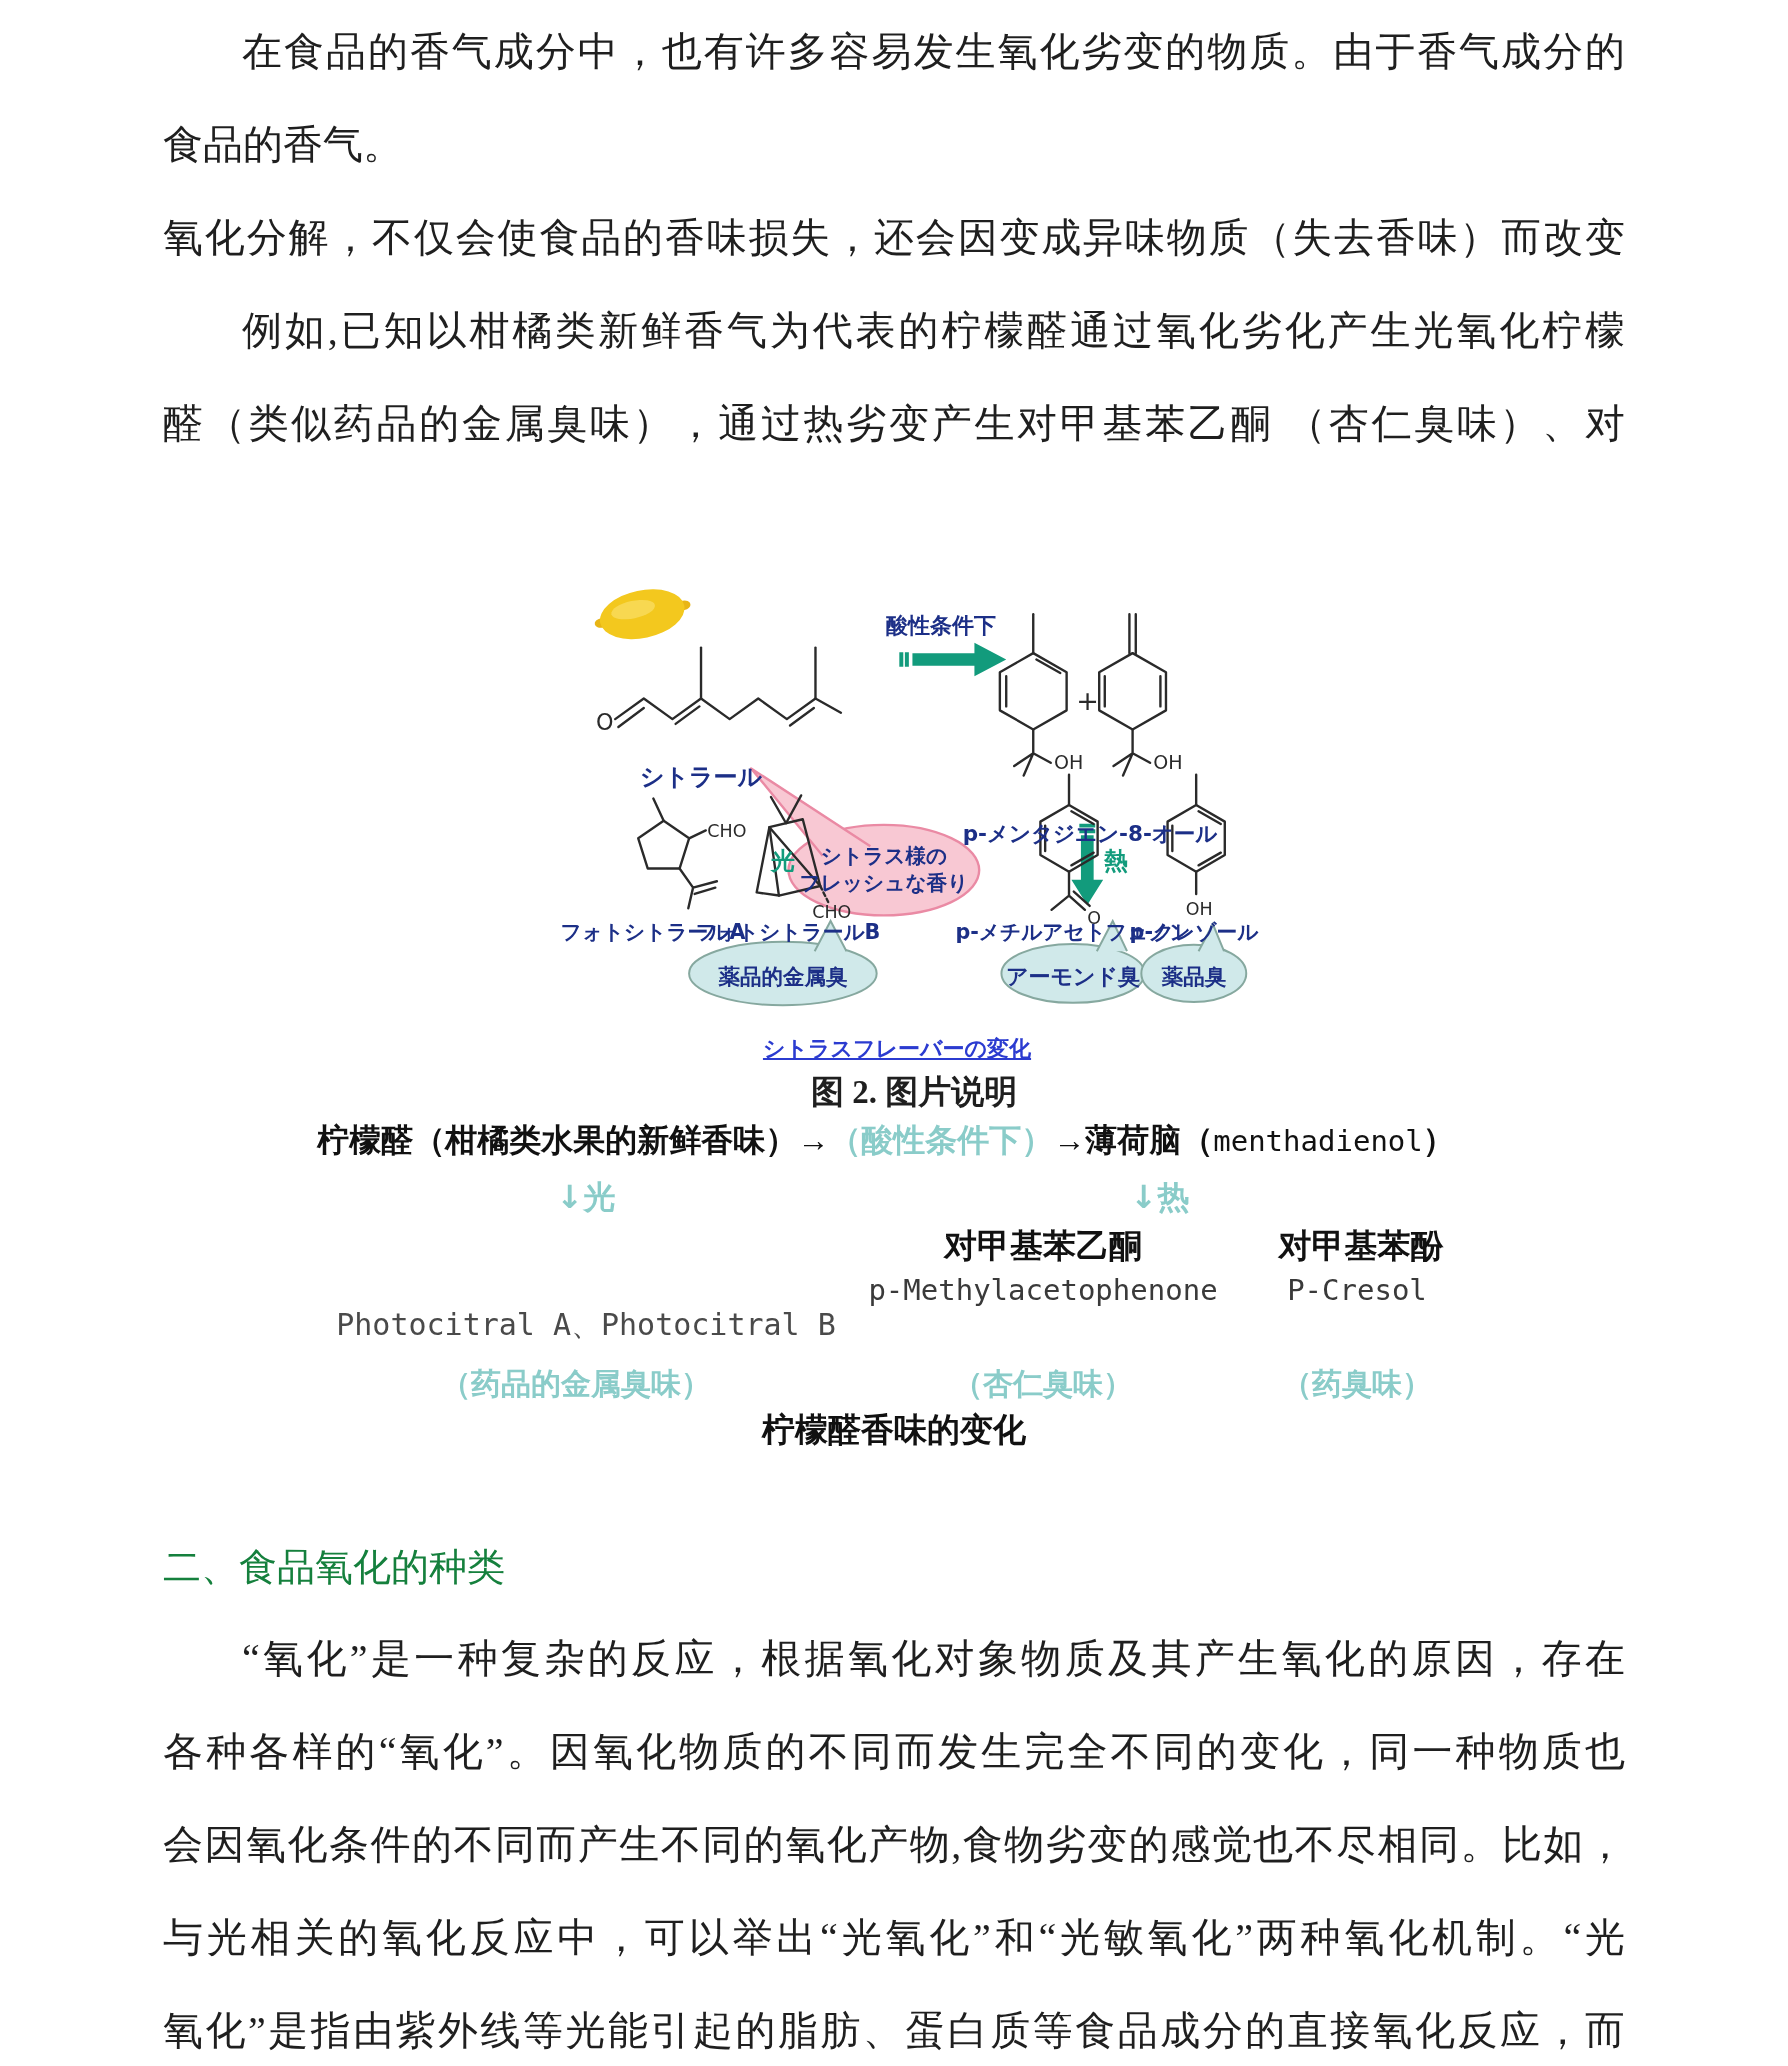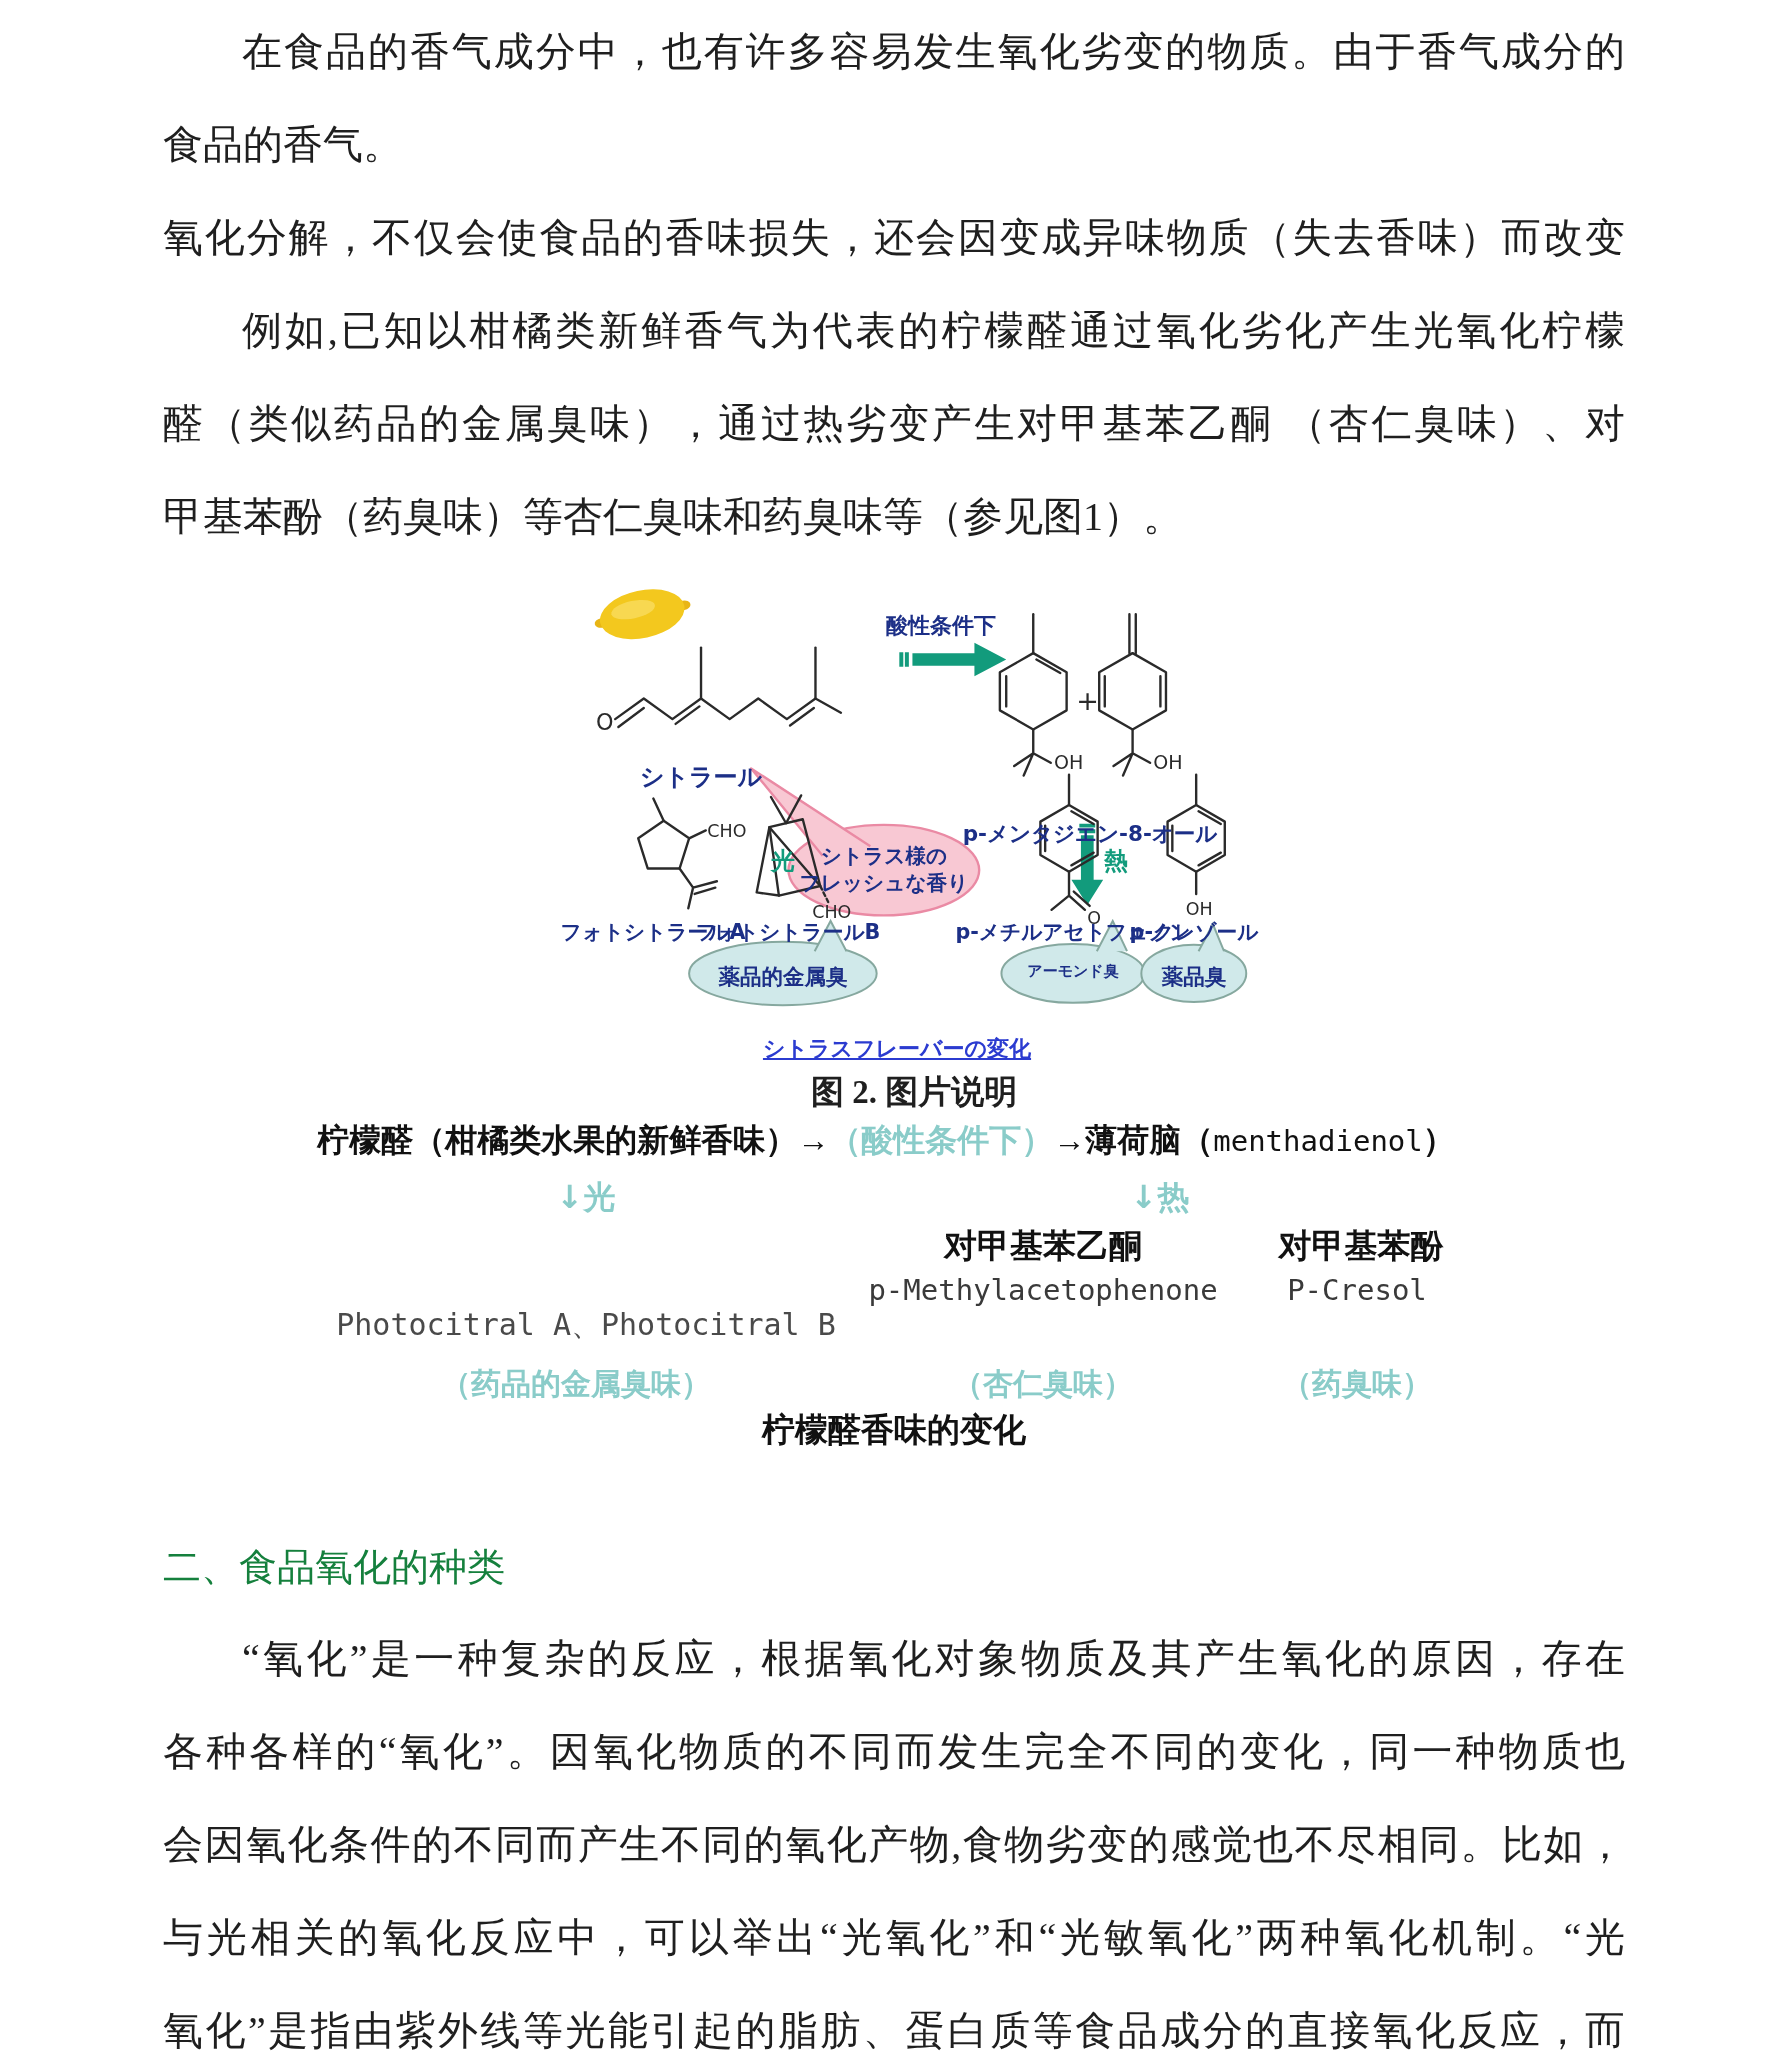--- a/index.html
+++ b/index.html
@@ -49,21 +49,20 @@
 <body>
 
 <div class="page">
 
   <div class="bodytext" id="para12">
     <div class="line indent fill">在食品的香气成分中，也有许多容易发生氧化劣变的物质。由于香气成分的</div>
     <div class="line">食品的香气。</div>
     <div class="line fill">氧化分解，不仅会使食品的香味损失，还会因变成异味物质（失去香味）而改变</div>
     <div class="line indent fill">例如,已知以柑橘类新鲜香气为代表的柠檬醛通过氧化劣化产生光氧化柠檬</div>
     <div class="line fill">醛（类似药品的金属臭味），通过热劣变产生对甲基苯乙酮 （杏仁臭味）、对</div>
-    <div class="line">甲基苯酚（药臭味）等杏仁臭味和药臭味等（参见图1）。</div>
   </div>
 
   <div class="figure">
     <svg width="660" height="457" viewBox="0 0 830 575">
 
       <g transform="rotate(-12 68 38)">
         <ellipse cx="16" cy="38" rx="9" ry="6" fill="#e8b515"></ellipse>
         <ellipse cx="121" cy="38" rx="9" ry="6" fill="#e8b515"></ellipse>
         <ellipse cx="68" cy="38" rx="54" ry="30" fill="#f3c81e"></ellipse>
         <ellipse cx="58" cy="30" rx="28" ry="11" fill="#f8da5a" opacity="0.85"></ellipse>
@@ -165,21 +164,21 @@
       <div>シトラス様の</div>
       <div>フレッシュな香り</div>
     </div>
     <div class="flabel green-label" style="left:195px; top:261px; font-size:24px;">光</div>
     <div class="flabel green-label" style="left:528px; top:261px; font-size:24px;">熱</div>
     <div class="flabel" style="left:65px; top:334px; font-size:20.7px;">フォトシトラールA</div>
     <div class="flabel" style="left:200px; top:334px; font-size:20.7px;">フォトシトラールB</div>
     <div class="flabel" style="left:485px; top:334px; font-size:20.7px;">p-メチルアセトフェノン</div>
     <div class="flabel" style="left:606px; top:334px; font-size:20.7px;">p-クレゾール</div>
     <div class="flabel" style="left:195px; top:378px; font-size:21.5px;">薬品的金属臭</div>
-    <div class="flabel" style="left:485px; top:378px; font-size:15px;font-family:Liberation Serif, serif;">アーモンド臭</div>
+    <div class="flabel" style="left:485px; top:378px; font-size:22px;font-family:Liberation Serif, serif;">アーモンド臭</div>
     <div class="flabel" style="left:606px; top:378px; font-size:21.5px;">薬品臭</div>
     <div class="flabel fig-title" style="left:309px; top:450px; font-size:22px;">シトラスフレーバーの変化</div>
   </div>
 
   <div class="abs caption" style="left:914px; top:1070px;">图 2. 图片说明</div>
 
   <div class="abs flow-row" style="left:886px; top:1119px;">
     <span>柠檬醛（柑橘类水果的新鲜香味）→</span><span class="teal">（酸性条件下）</span><span>→薄荷脑（</span><span class="mono" style="font-size:29px;">menthadienol</span><span>）</span>
   </div>
   <div class="abs arrow-lbl teal" style="left:586px; top:1176px;">↓光</div>

